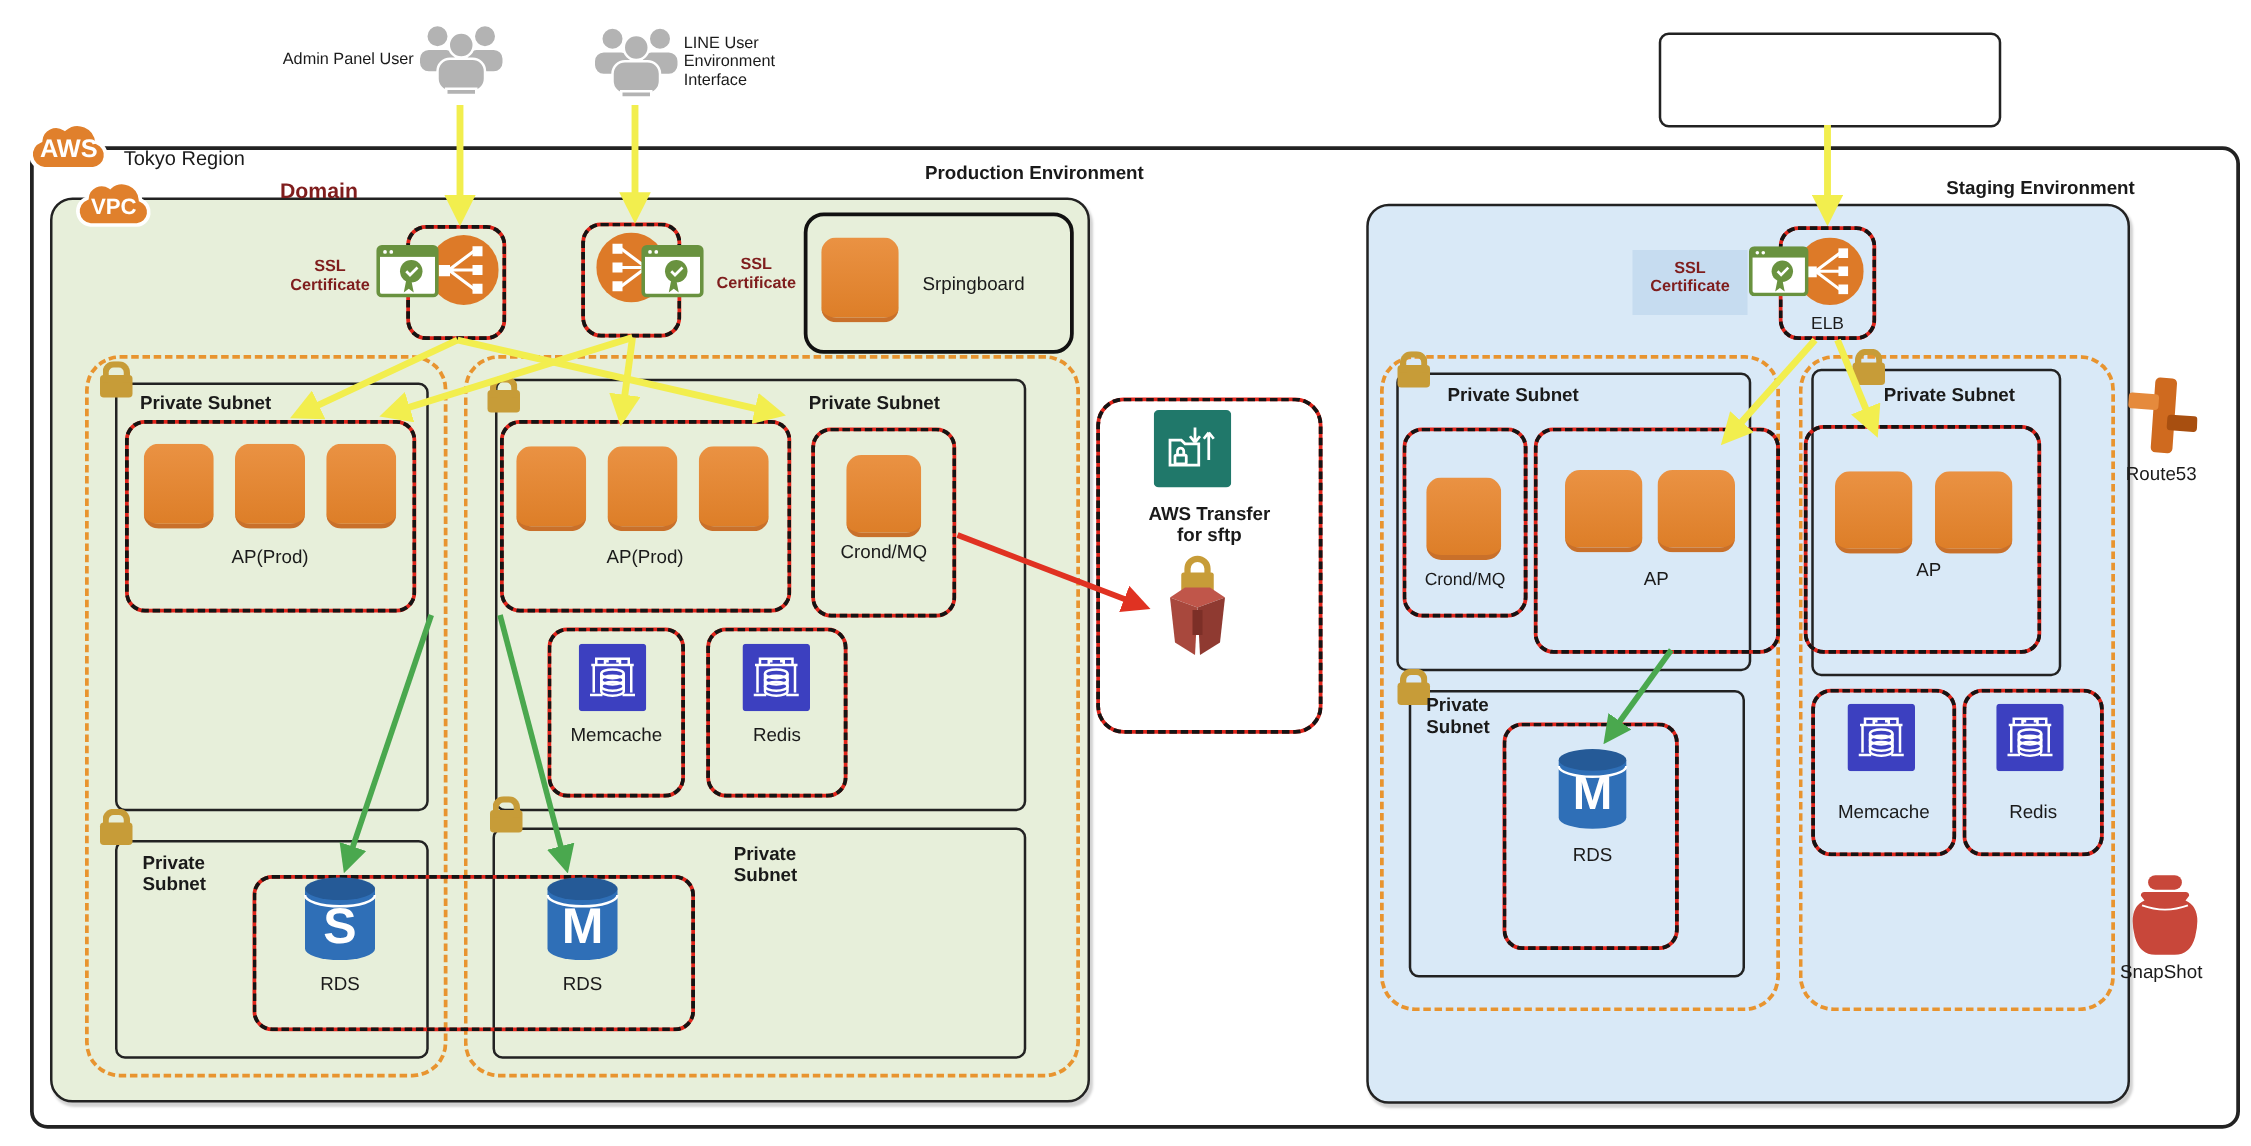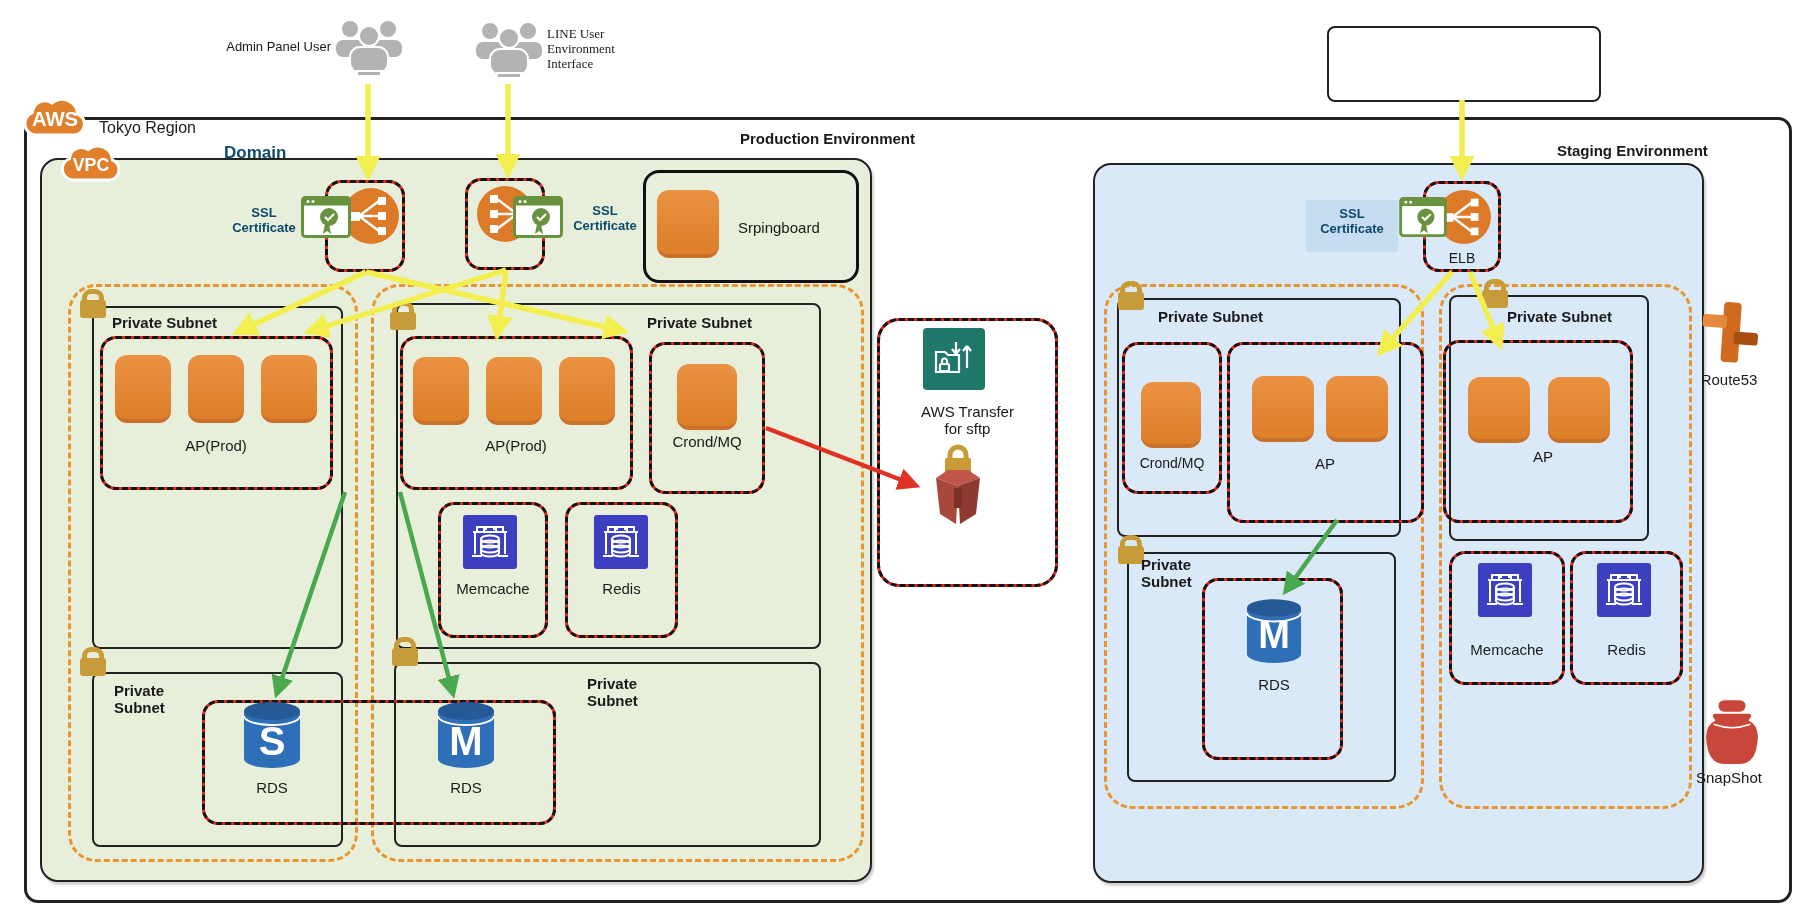--- a/index.html
+++ b/index.html
@@ -19,21 +19,21 @@
   .env{position:absolute;border:2.5px solid #222;border-radius:18px;box-shadow:2px 3px 2px rgba(0,0,0,.18);}
   
   .inst{position:absolute;background:linear-gradient(#ea9243,#dd7e28);border-bottom:4px solid #c9702a;border-radius:12px;}
   
   .lock{position:absolute;width:26px;height:18px;background:#c79c38;border-radius:3px;}
   .lock::before{content:'';position:absolute;width:12px;height:12px;border:5px solid #c79c38;border-bottom:none;
                 border-radius:9px 9px 0 0;top:-11px;left:2px;}
   .lbl{position:absolute;font-size:15px;line-height:1.15;}
   .b{font-weight:700;}
   .ctr{text-align:center;}
-  .red{color:#0c4a6e;}
+  .red{color:#7f1d1d;}
   .small{font-size:13px;}
   .note{position:absolute;border:2.5px solid #222;border-radius:8px;background:#fff;}
   .elbc{position:absolute;border-radius:50%;}
   svg.icon{position:absolute;}
   #overlay{position:absolute;left:0;top:0;z-index:60;pointer-events:none;}
 </style>
 </head>
 <body>
 
 <div id="page">
@@ -200,21 +200,21 @@
   <svg class="icon" viewBox="0 0 62 62" style="left:923px;top:328px;width:62px;height:62px;">
     <rect width="62" height="62" rx="4" fill="#20786a"></rect>
     <g stroke="#fff" stroke-width="2.2" fill="none">
       <path d="M13,24 h9 l3,3 h11 v17 h-23 z"></path>
       <path d="M44,40 V18 m0,0 l-4,5 m4,-5 l4,5"></path>
       <path d="M33,14 v12 m0,0 l-4,-5 m4,5 l4,-5"></path>
       <rect x="17" y="36" width="9" height="7" rx="1"></rect>
       <path d="M19,36 v-3 a2.5,2.5 0 0 1 5,0 v3"></path>
     </g>
   </svg>
-  <div class="lbl ctr" style="left:890px;top:403px;width:155px;">
+  <div class="lbl ctr" style="left:890px;top:403px;width:155px;font-weight:bold;">
     <div>AWS Transfer</div>
     <div>for sftp</div>
   </div>
   <svg class="icon" viewBox="0 0 64 90" style="left:926px;top:438px;width:64px;height:90px;">
     <path d="M24,22 v-5 a8,8 0 0 1 16,0 v5" stroke="#c79c38" stroke-width="5" fill="none"></path>
     <rect x="19" y="20" width="26" height="18" rx="2" fill="#c79c38"></rect>
     <path d="M10,40 L22,32 H42 L54,40 L32,48 Z" fill="#c0564a"></path>
     <path d="M10,40 L32,48 L30,86 L14,76 Z" fill="#a8483d"></path>
     <path d="M54,40 L32,48 L34,86 L50,76 Z" fill="#8f3a31"></path>
     <path d="M28,50 h8 v20 h-8 z" fill="#7c2f27"></path>
@@ -348,21 +348,21 @@
     <g fill="#b3b3b3" stroke="#ffffff" stroke-width="2">
       <circle cx="17" cy="13" r="9"></circle>
         <circle cx="55" cy="13" r="9"></circle>
       <rect x="2" y="23" width="30" height="19" rx="8"></rect>
         <rect x="40" y="23" width="30" height="19" rx="8"></rect>
       <circle cx="36" cy="20" r="10"></circle>
       <rect x="17" y="31" width="38" height="26" rx="10"></rect>
       <rect x="24" y="55" width="24" height="5"></rect>
     </g>
   </svg>
-  <div class="lbl small" style="left:547px;top:27px;width:120px;font-family:Liberation Serif, serif;">
+  <div class="lbl small" style="left:547px;top:27px;width:120px;">
     <div>LINE User</div>
     <div>Environment</div>
     <div>Interface</div>
   </div>
 
   <div class="note" style="left:1327px;top:26px;width:270px;height:72px;"></div>
 
   <svg id="overlay" width="1801" height="917" viewBox="0 0 1801 917">
     <defs>
       <marker id="my" markerWidth="4.6" markerHeight="4.6" refX="2.6" refY="2.3" orient="auto">

